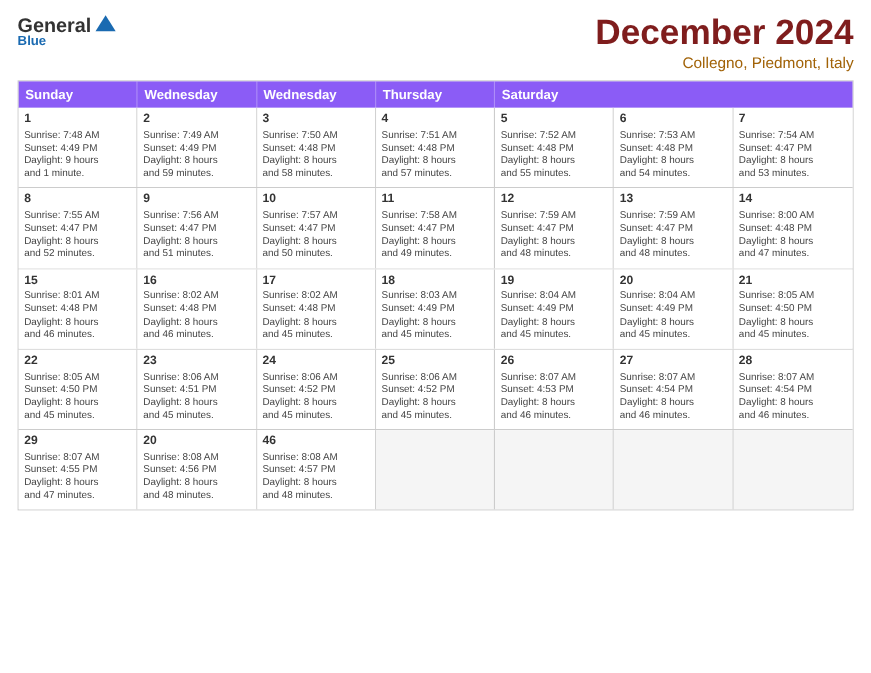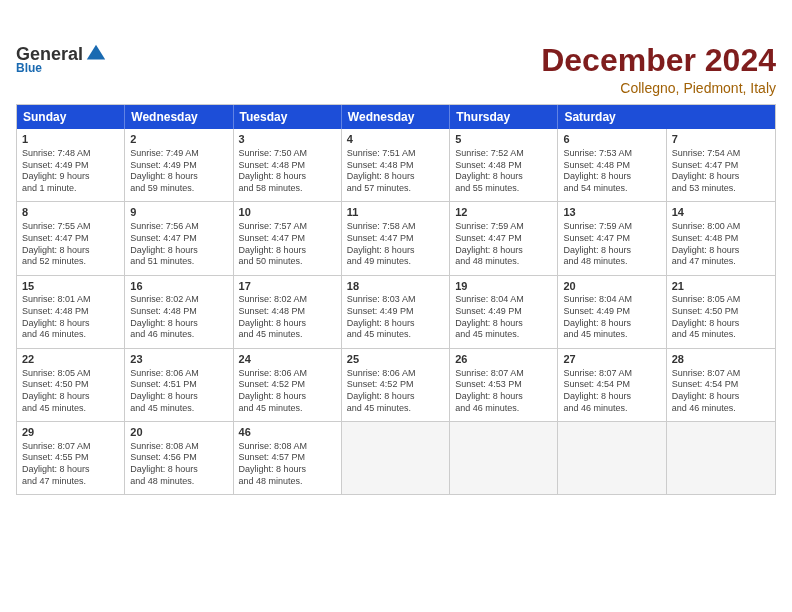--- a/index.html
+++ b/index.html
@@ -9,21 +9,20 @@
       width: 792px;
       height: 612px;
       overflow: hidden;
     }
     .page {
       width: 792px;
       height: 472px;
       padding: 12px 16px 8px 16px;
       display: flex;
       flex-direction: column;
-      margin-top: 31px;
     }
     .header {
       display: flex;
       justify-content: space-between;
       align-items: flex-start;
       margin-bottom: 8px;
     }
     .logo {
       display: flex;
       flex-direction: column;
@@ -64,21 +63,21 @@
     }
     .calendar {
       flex: 1;
       display: flex;
       flex-direction: column;
       border: 1px solid #ccc;
     }
     .cal-header {
       display: grid;
       grid-template-columns: repeat(7, 1fr);
-      background: #1d4ed8;
+      background: #8b5cf6;
     }
     .cal-header-cell {
       color: #fff;
       font-weight: bold;
       font-size: 12px;
       padding: 5px 6px;
       text-align: left;
       border-right: 1px solid rgba(255,255,255,0.3);
     }
     .cal-header-cell:last-child { border-right: none; }
@@ -134,21 +133,20 @@
     <div class="title-area">
       <div class="month-title">December 2024</div>
       <div class="subtitle">Collegno, Piedmont, Italy</div>
     </div>
   </div>
 
   <div class="calendar">
     <div class="cal-header" id="cal-header-row">
         <div class="cal-header-cell">Sunday</div>
         <div class="cal-header-cell">Wednesday</div>
-        <div class="cal-header-cell">Tuesday</div>
         <div class="cal-header-cell">Wednesday</div>
         <div class="cal-header-cell">Thursday</div>
         <div class="cal-header-cell">Saturday</div>
       </div>
     <div class="cal-body" id="cal-body">
         <div class="cal-row">
           <div class="cal-cell">
             <span class="day-num">1</span>
             <div class="cell-content">Sunrise: 7:48 AM<br>Sunset: 4:49 PM<br>Daylight: 9 hours<br>and 1 minute.</div>
           </div>

